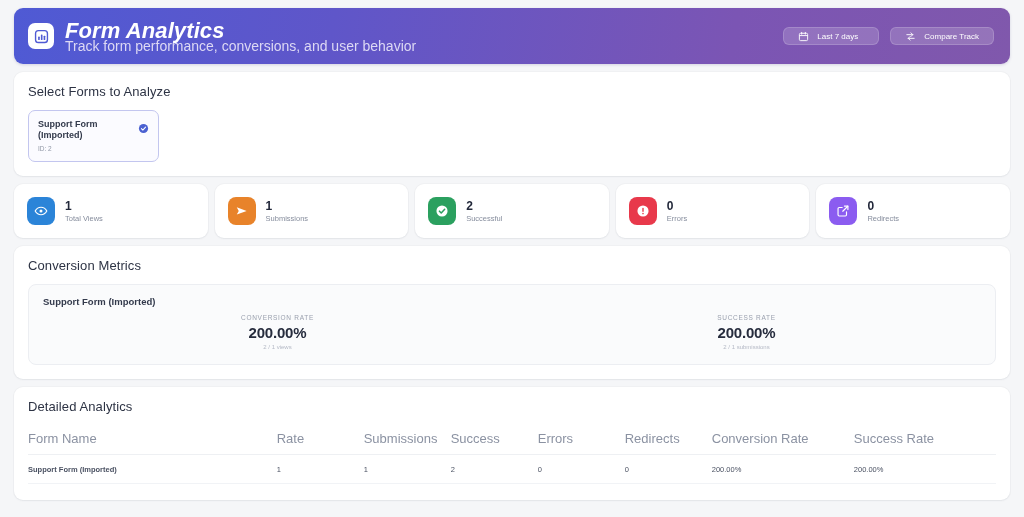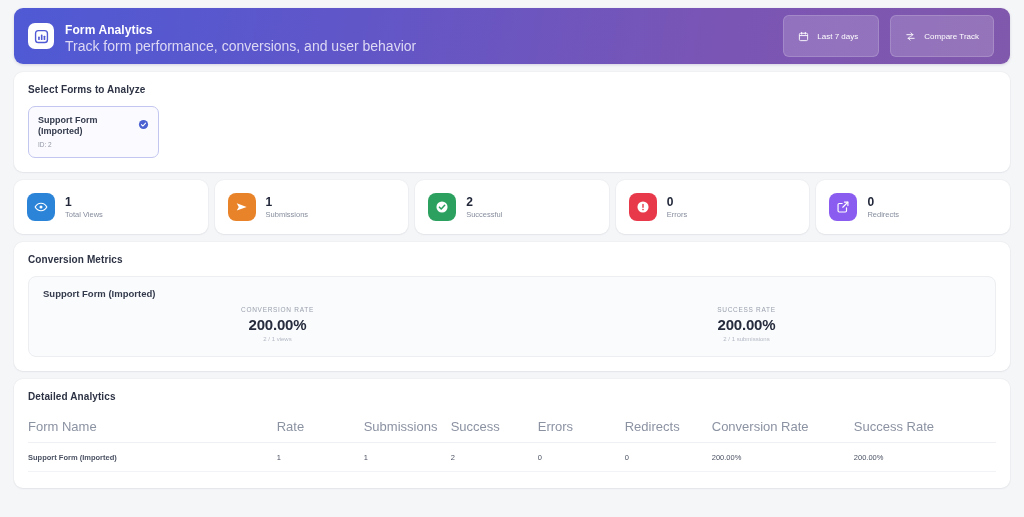--- a/index.html
+++ b/index.html
@@ -42,40 +42,41 @@
     width: 26px; height: 26px;
     border-radius: 7px;
     background: #ffffff;
     display: flex; align-items: center; justify-content: center;
     flex: 0 0 auto;
   }
   .header-logo svg { display: block; }
 
   .header-titles { display: flex; flex-direction: column; gap: 1px; }
   .header-title {
-    font-size: 12px;
+    font-size: 22px;
     font-weight: bold;
     color: #ffffff;
     letter-spacing: .1px;
     line-height: 19px;
+    font-style: italic;
   }
   .header-sub {
     font-size: 14px;
     color: #ddd9f4;
     line-height: 11px;
   }
 
   .header-actions {
     margin-left: auto;
     display: flex;
     align-items: center;
     gap: 11px;
   }
   .hbtn {
-    height: 42px;
+    height: 18px;
     border-radius: 6px;
     background: rgba(255,255,255,.17);
     border: 1px solid rgba(255,255,255,.17);
     display: flex;
     align-items: center;
     gap: 8px;
     padding: 0 14px;
     color: #ffffff;
     font-size: 8px;
     cursor: pointer;
@@ -86,22 +87,22 @@
   .hbtn-2 { min-width: 85px; }
 
   
   .card {
     background: #ffffff;
     border-radius: 9px;
     box-shadow: 0 1px 2px rgba(25,30,60,.06), 0 0 0 1px rgba(25,30,60,.025);
   }
 
   .section-title {
-    font-size: 10px;
-    font-weight: bold;
+    font-size: 13px;
+    font-weight: normal;
     color: #2d3344;
     letter-spacing: .1px;
   }
 
   
   .select-forms {
     margin-top: 8px;
     padding: 12px 14px 14px 14px;
     min-height: 76px;
   }

